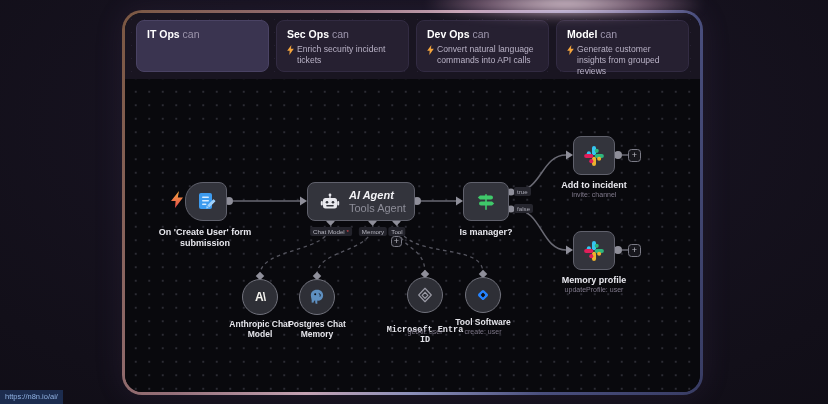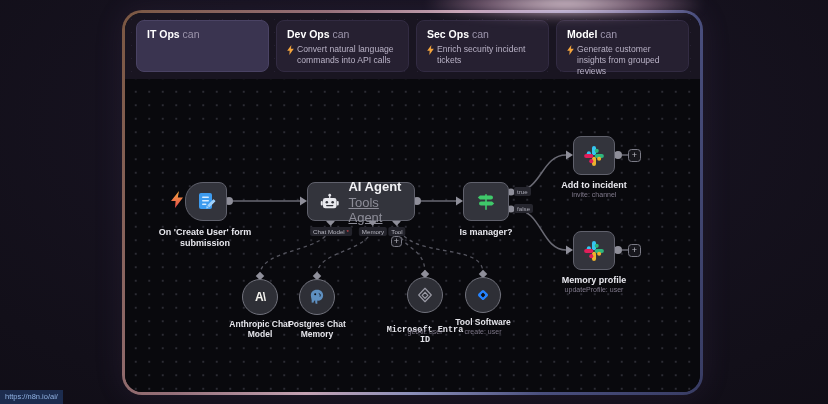--- a/index.html
+++ b/index.html
@@ -47,22 +47,22 @@
     background-size:13.5px 13.5px;
     background-position:4px 6px;
   }
   svg.edges { position:absolute; left:0; top:0; width:575px; height:312px; }
   .node {
     position:absolute; background:#33343c; border:1.5px solid #60616c;
     border-radius:8px; display:flex; align-items:center; justify-content:center;
   }
   .node-trigger { border-radius:18px 8px 8px 18px; }
   .node-agent { justify-content:flex-start; padding-left:12px; gap:9px; }
-  .agent-title { font-size:13px; font-weight:bold; color:#f2f2f5; }
-  .agent-sub { font-size:13px; color:#8d8d98; margin-top:1px;text-decoration:underline; }
+  .agent-title { font-size:11px; font-weight:bold; color:#f2f2f5;font-style:italic; }
+  .agent-sub { font-size:11px; color:#8d8d98; margin-top:1px; }
   .node-label {
     position:absolute; text-align:center; font-size:9px; font-weight:bold;
     color:#e8e8ee; line-height:1.25;
   }
   .node-sublabel {
     position:absolute; text-align:center; font-size:7px; color:#807a8c; line-height:1.2;
   }
   .subnode {
     position:absolute; width:36px; height:36px; border-radius:50%;
     background:#2e2f36; border:1.5px solid #71727c;
@@ -99,37 +99,37 @@
 <body>
 
 <div class="glow"></div>
 
 <div class="panel">
   <div class="panel-inner">
 
     <div class="cards-strip">
       <div class="card active">
         <div class="card-title"><b>IT Ops</b><span> can</span></div>
+      </div>
+      <div class="card">
+        <div class="card-title"><b>Sec Ops</b><span> can</span></div>
+        <div class="card-desc">
+          <svg class="bolt-sm" width="7" height="10" viewBox="0 0 8 12">
+              <polygon points="5,0 0,7 3,7 2.6,12 8,4.6 4.6,4.6" fill="#f2a33c"></polygon>
+            </svg>
+          <span>Enrich security incident tickets</span>
+        </div>
       </div>
       <div class="card">
         <div class="card-title"><b>Dev Ops</b><span> can</span></div>
         <div class="card-desc">
           <svg class="bolt-sm" width="7" height="10" viewBox="0 0 8 12">
               <polygon points="5,0 0,7 3,7 2.6,12 8,4.6 4.6,4.6" fill="#f2a33c"></polygon>
             </svg>
           <span>Convert natural language commands into API calls</span>
-        </div>
-      </div>
-      <div class="card">
-        <div class="card-title"><b>Sec Ops</b><span> can</span></div>
-        <div class="card-desc">
-          <svg class="bolt-sm" width="7" height="10" viewBox="0 0 8 12">
-              <polygon points="5,0 0,7 3,7 2.6,12 8,4.6 4.6,4.6" fill="#f2a33c"></polygon>
-            </svg>
-          <span>Enrich security incident tickets</span>
         </div>
       </div>
       <div class="card">
         <div class="card-title"><b>Model</b><span> can</span></div>
         <div class="card-desc">
           <svg class="bolt-sm" width="7" height="10" viewBox="0 0 8 12">
               <polygon points="5,0 0,7 3,7 2.6,12 8,4.6 4.6,4.6" fill="#f2a33c"></polygon>
             </svg>
           <span>Generate customer insights from grouped reviews</span>
         </div>

